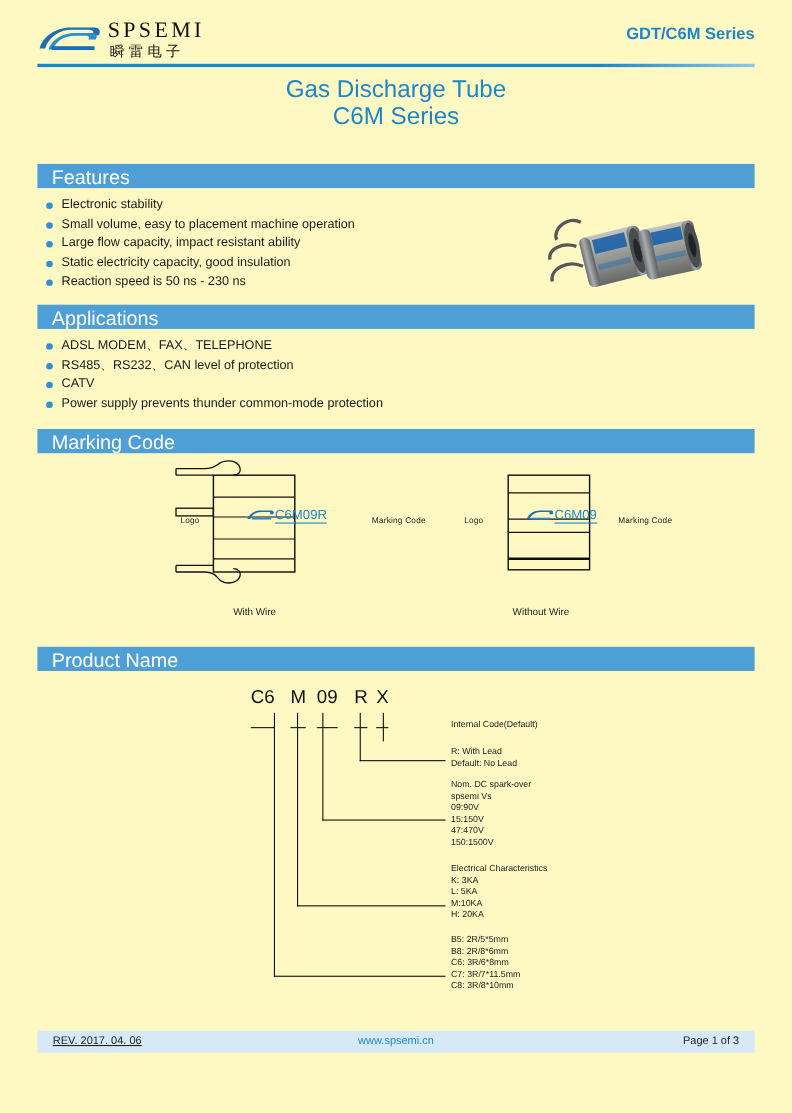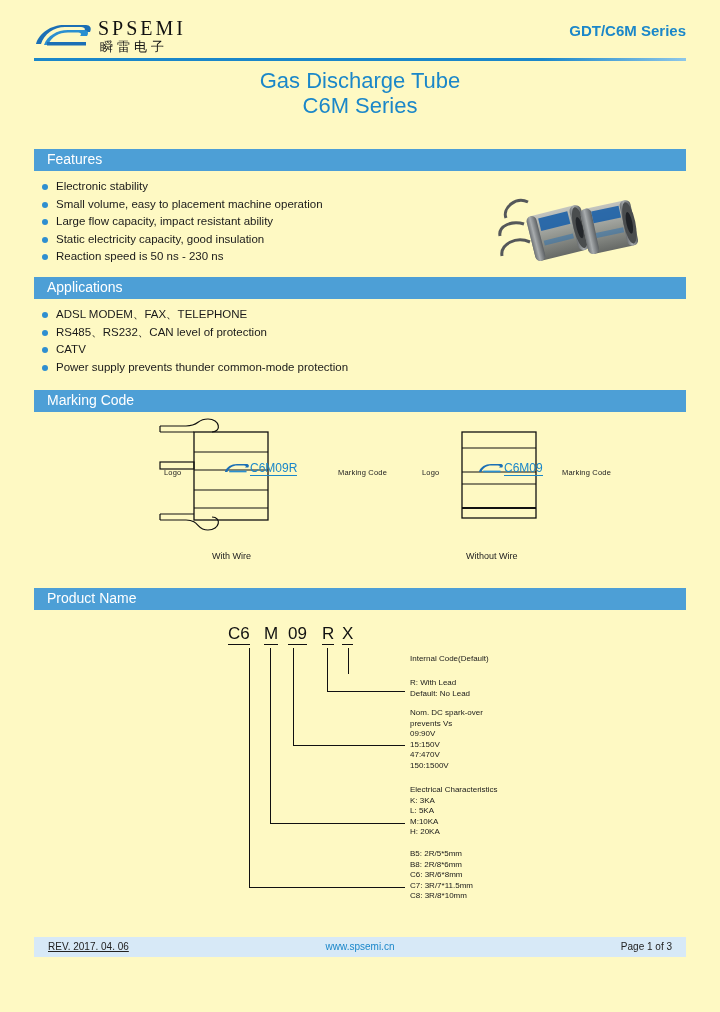--- a/index.html
+++ b/index.html
@@ -27,21 +27,21 @@
   .hdr-series{position:absolute;right:0;top:8px;font-size:15px;font-weight:bold;color:#1b87c9;}
   .hdr-rule{position:absolute;left:0;top:44px;width:652px;height:3px;
     background:linear-gradient(to right,#1b87c9 0%,#1b87c9 78%,#8ec7e8 100%);}
 
   
   .title{position:absolute;left:0;top:68px;width:720px;text-align:center;}
   .title div{color:#1b87c9;font-size:22px;line-height:25px;font-weight:400;}
 
   
   .bar{position:absolute;left:34px;width:652px;height:22px;background:#4d9fd6;}
-  .bar span{position:absolute;left:13px;top:2px;color:#fff;font-size:14px;text-align:center;}
+  .bar span{position:absolute;left:13px;top:2px;color:#fff;font-size:18px;text-align:center;}
 
   .bullets{position:absolute;left:40px;font-size:11.5px;line-height:17.5px;color:#1a1a1a;}
   .bullets li{list-style:none;position:relative;padding-left:16px;}
   .bullets li:before{content:"";position:absolute;left:2px;top:6px;width:6px;height:6px;
     border-radius:50%;background:#2f8fd0;}
   .bullets ul{margin:0;padding:0;}
 
   
   .photo{position:absolute;left:492px;top:186px;width:156px;height:88px;}
 
@@ -49,21 +49,21 @@
   .mk{position:absolute;left:34px;top:418px;width:652px;height:160px;}
   .lbl{position:absolute;font-size:7.5px;color:#222;letter-spacing:.2px;}
   .cap{position:absolute;font-size:9px;color:#222;}
   .sp-mini{position:absolute;width:26px;height:12px;}
   .mkcode{position:absolute;font-size:12px;color:#1b87c9;letter-spacing:0px;
     border-bottom:1px solid #1b87c9;line-height:14px;}
 
   
   .pn{position:absolute;left:34px;top:612px;width:652px;height:310px;}
   .pnchar{position:absolute;font-size:17px;color:#111;border-bottom:1.2px solid #111;
-    padding-bottom:1px;line-height:19px;}
+    padding-bottom:18px;line-height:19px;}
   .txt{position:absolute;font-size:8px;color:#1a1a1a;line-height:10.5px;white-space:pre;}
   .ln{position:absolute;background:#111;}
 
   
   .foot{position:absolute;left:34px;top:937px;width:652px;height:20px;background:#d7e9f7;}
   .foot .l{position:absolute;left:14px;top:4px;font-size:10px;color:#222;text-decoration:underline;}
   .foot .c{position:absolute;left:0;top:4px;width:652px;text-align:center;font-size:10px;color:#1b87c9;}
   .foot .r{position:absolute;right:14px;top:4px;font-size:10px;color:#222;}
 </style>
 </head>
@@ -236,21 +236,21 @@
     <div class="ln" style="left:236px;top:36px;width:1px;height:176px"></div>
     <div class="ln" style="left:236px;top:211px;width:135px;height:1px"></div>
 
     <div class="ln" style="left:215px;top:36px;width:1px;height:240px"></div>
     <div class="ln" style="left:215px;top:275px;width:156px;height:1px"></div>
 
     <div class="txt" style="left:376px;top:42px">Internal Code(Default)</div>
     <div class="txt" style="left:376px;top:66px">R: With Lead
 Default: No Lead</div>
     <div class="txt" style="left:376px;top:96px">Nom. DC spark-over
-prevents Vs
+spsemi Vs
 09:90V
 15:150V
 47:470V
 150:1500V</div>
     <div class="txt" style="left:376px;top:173px">Electrical Characteristics
 K: 3KA
 L: 5KA
 M:10KA
 H: 20KA</div>
     <div class="txt" style="left:376px;top:237px">B5: 2R/5*5mm

